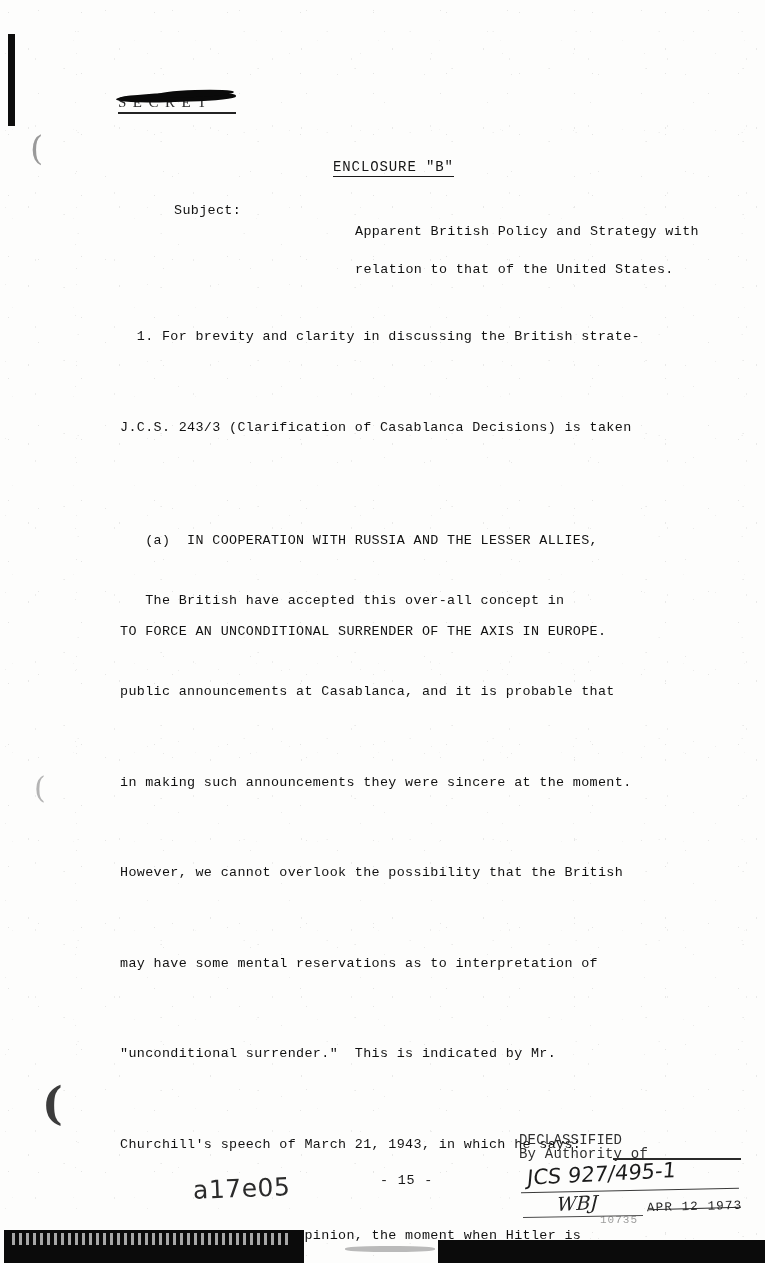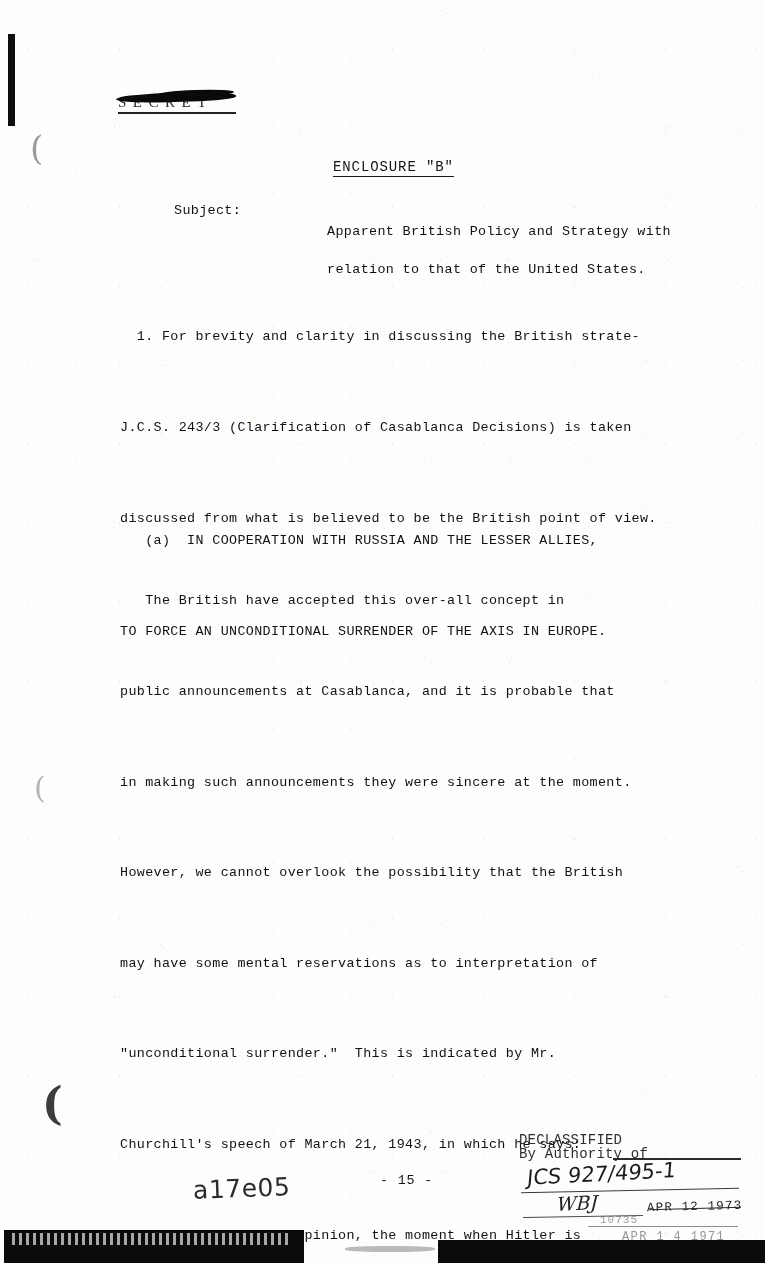--- a/index.html
+++ b/index.html
@@ -105,21 +105,21 @@
     border-bottom: 1.4px solid #1a1a1a;
     padding-bottom: 1px;
   }
 
   
   #subject-block {
     position: absolute;
     left: 174px;
     top: 203px;
   }
-  #subject-block .row { display: flex; }
+  #subject-block .row { display: flex; gap: 28px; }
   #subject-block .label {
     font-family: "Liberation Mono", "DejaVu Sans Mono", monospace;
     font-size: 13.4px;
     letter-spacing: .35px;
     width: 86px;
     flex: 0 0 86px;
   }
   #subject-block .val {
     font-family: "Liberation Mono", "DejaVu Sans Mono", monospace;
     font-size: 13.4px;
@@ -354,21 +354,20 @@
       <span class="val">
         <span>Apparent British Policy and Strategy with</span><br>
         <span>relation to that of the United States.</span>
       </span>
     </div>
   </div>
 
   <div class="body-lines" id="para-1">
     <div>  1. For brevity and clarity in discussing the British strate-</div>
     <div>J.C.S. 243/3 (Clarification of Casablanca Decisions) is taken</div>
-    <div>discussed from what is believed to be the British point of view.</div>
   </div>
 
 
   <div class="body-lines" id="para-a">
     <div>   (a)  IN COOPERATION WITH RUSSIA AND THE LESSER ALLIES,</div>
     <div>TO FORCE AN UNCONDITIONAL SURRENDER OF THE AXIS IN EUROPE.</div>
   </div>
 
   <div class="body-lines" id="para-body">
     <div>   The British have accepted this over-all concept in</div>
@@ -404,24 +403,20 @@
     <span class="hand-jcs">JCS 927/495-1</span>
     <span class="rule-b"></span>
     <span class="hand-init">WBJ</span>
     <span class="rule-c"></span>
     <span class="datestamp">APR 12 1973</span>
     <span class="datestamp-strike"></span>
   </div>
 
   <div id="artifact-bleed-top">10735</div>
 
-  <div id="artifact-bleed">
-    <span class="bline"></span>
-    <span style="position:absolute; left:292px; top:8px;">APR 1 4 1971</span>
-  </div>
 
   <div id="artifact-smudge"></div>
 
   <div id="artifact-bl">
     <div class="speck"></div>
   </div>
   <div id="artifact-br"></div>
 
 </div>
 

